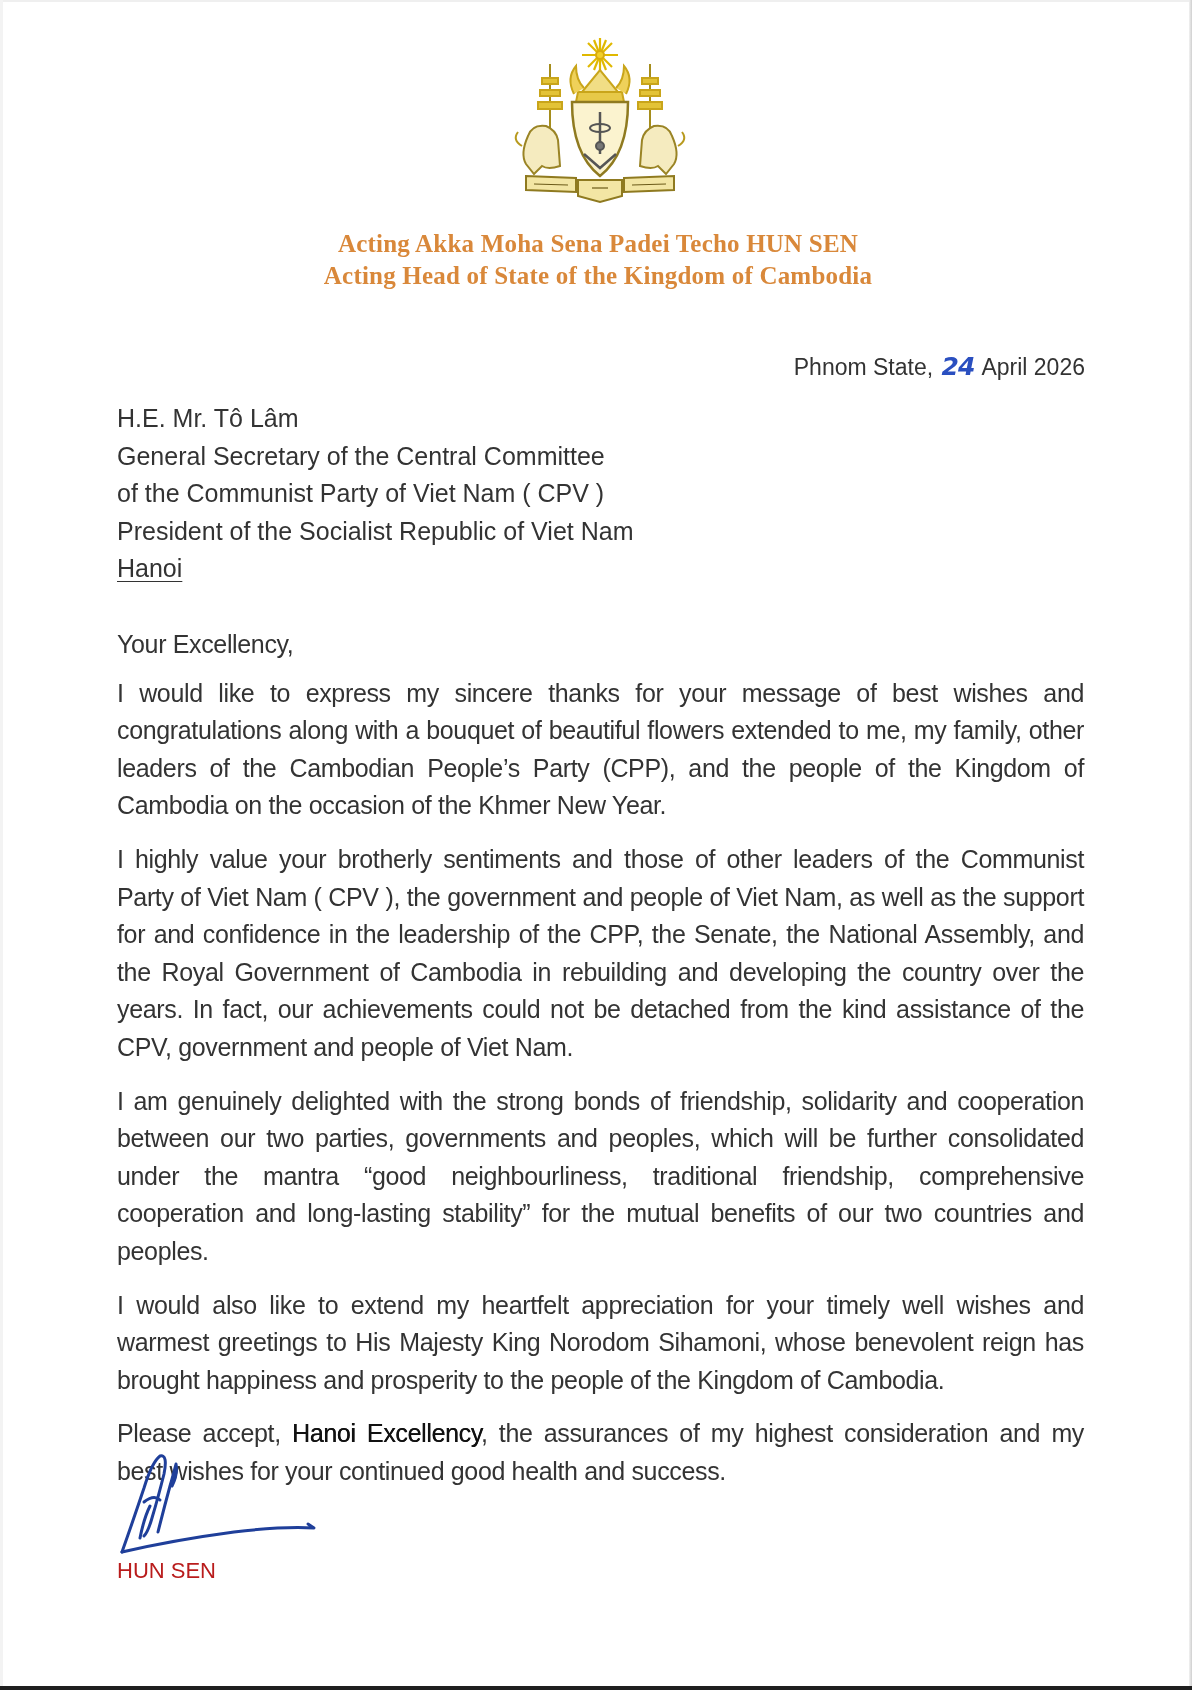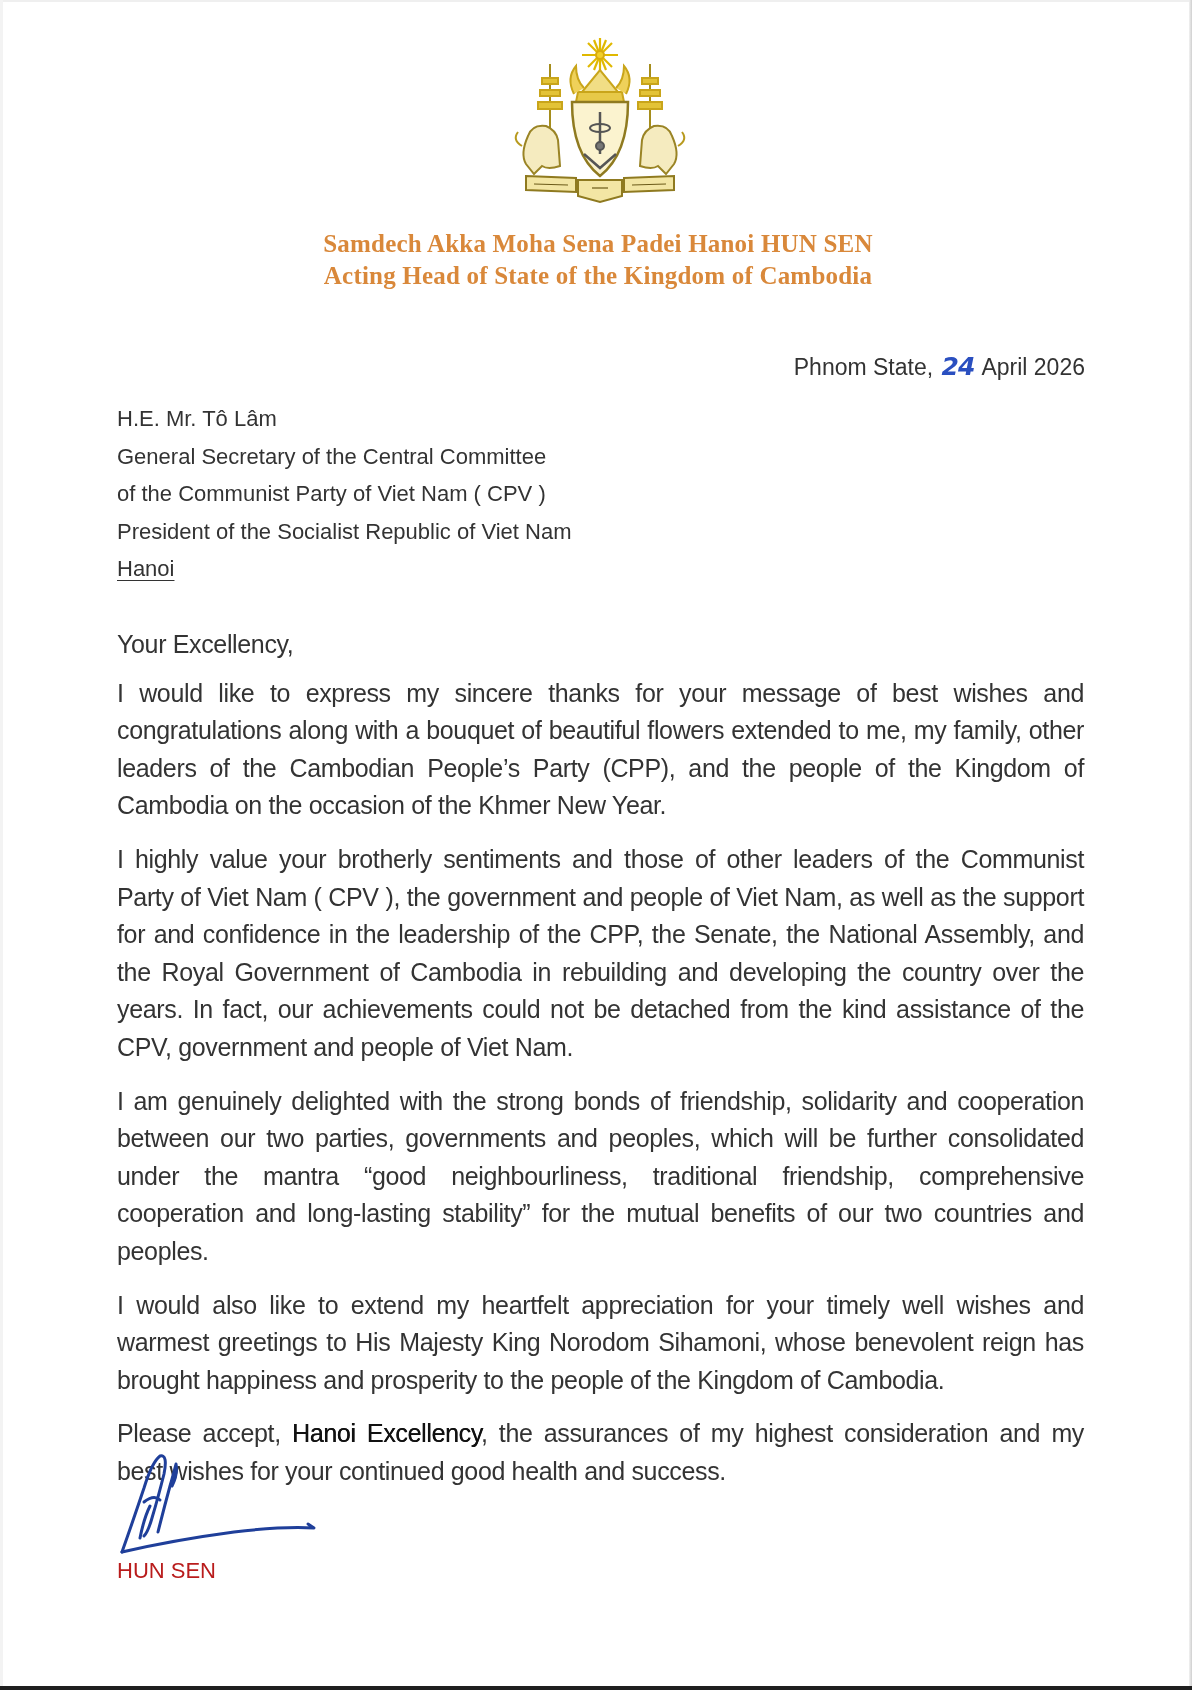--- a/index.html
+++ b/index.html
@@ -47,21 +47,21 @@
     color: #2a4fc0;
     font-family: "DejaVu Sans", sans-serif;
     font-weight: bold;
     font-style: italic;
     font-size: 25px;
     letter-spacing: -1px;
     margin: 12px 2px;
   }
   .addr {
     position: absolute; left: 117px; top: 400px;
-    font-size: 22px; line-height: 37.5px; color: #333;
+    font-size: 25px; line-height: 37.5px; color: #333;
   }
   .addr .underlined {
     text-decoration: underline; text-decoration-thickness: 1px; text-underline-offset: 4px;
   }
   .body-text {
     position: absolute; left: 117px; width: 967px; top: 626px;
     font-family: "Liberation Sans", sans-serif;
     font-size: 25px; line-height: 37.6px; color: #333;
     letter-spacing: -0.35px;
   }
@@ -134,21 +134,21 @@
       <g stroke="#6b5a18" stroke-width="1.2">
         <line x1="22" y1="148" x2="56" y2="149"></line>
         <line x1="80" y1="152" x2="96" y2="152"></line>
         <line x1="120" y1="149" x2="154" y2="148"></line>
       </g>
     </g>
   </svg>
 </div>
 
 <div class="letterhead">
-  <div>Samdech Akka Moha Sena Padei Hanoi HUN SEN</div>
+  <div>Acting Akka Moha Sena Padei Techo HUN SEN</div>
   <div>Acting Head of State of the Kingdom of Cambodia</div>
 </div>
 
 <div class="dateline">
   <span>Phnom State,</span>
   <span class="hand">24</span>
   <span>April 2026</span>
 </div>
 
 <div class="addr">

